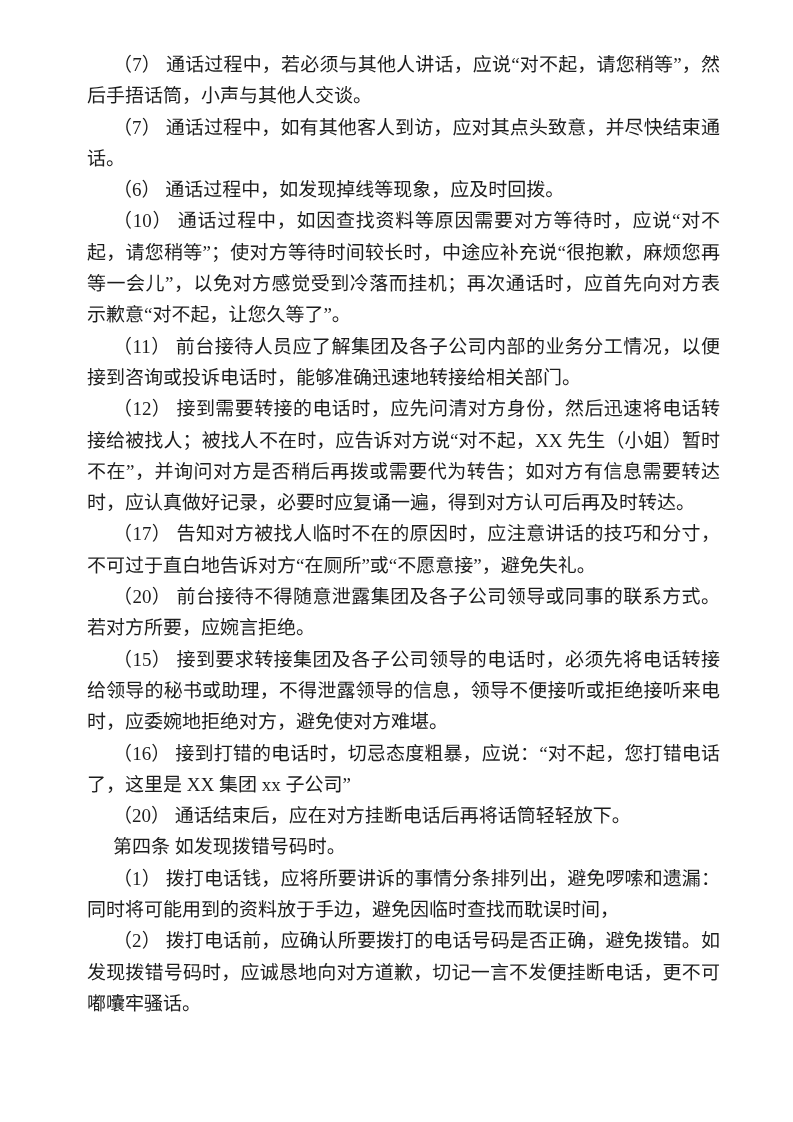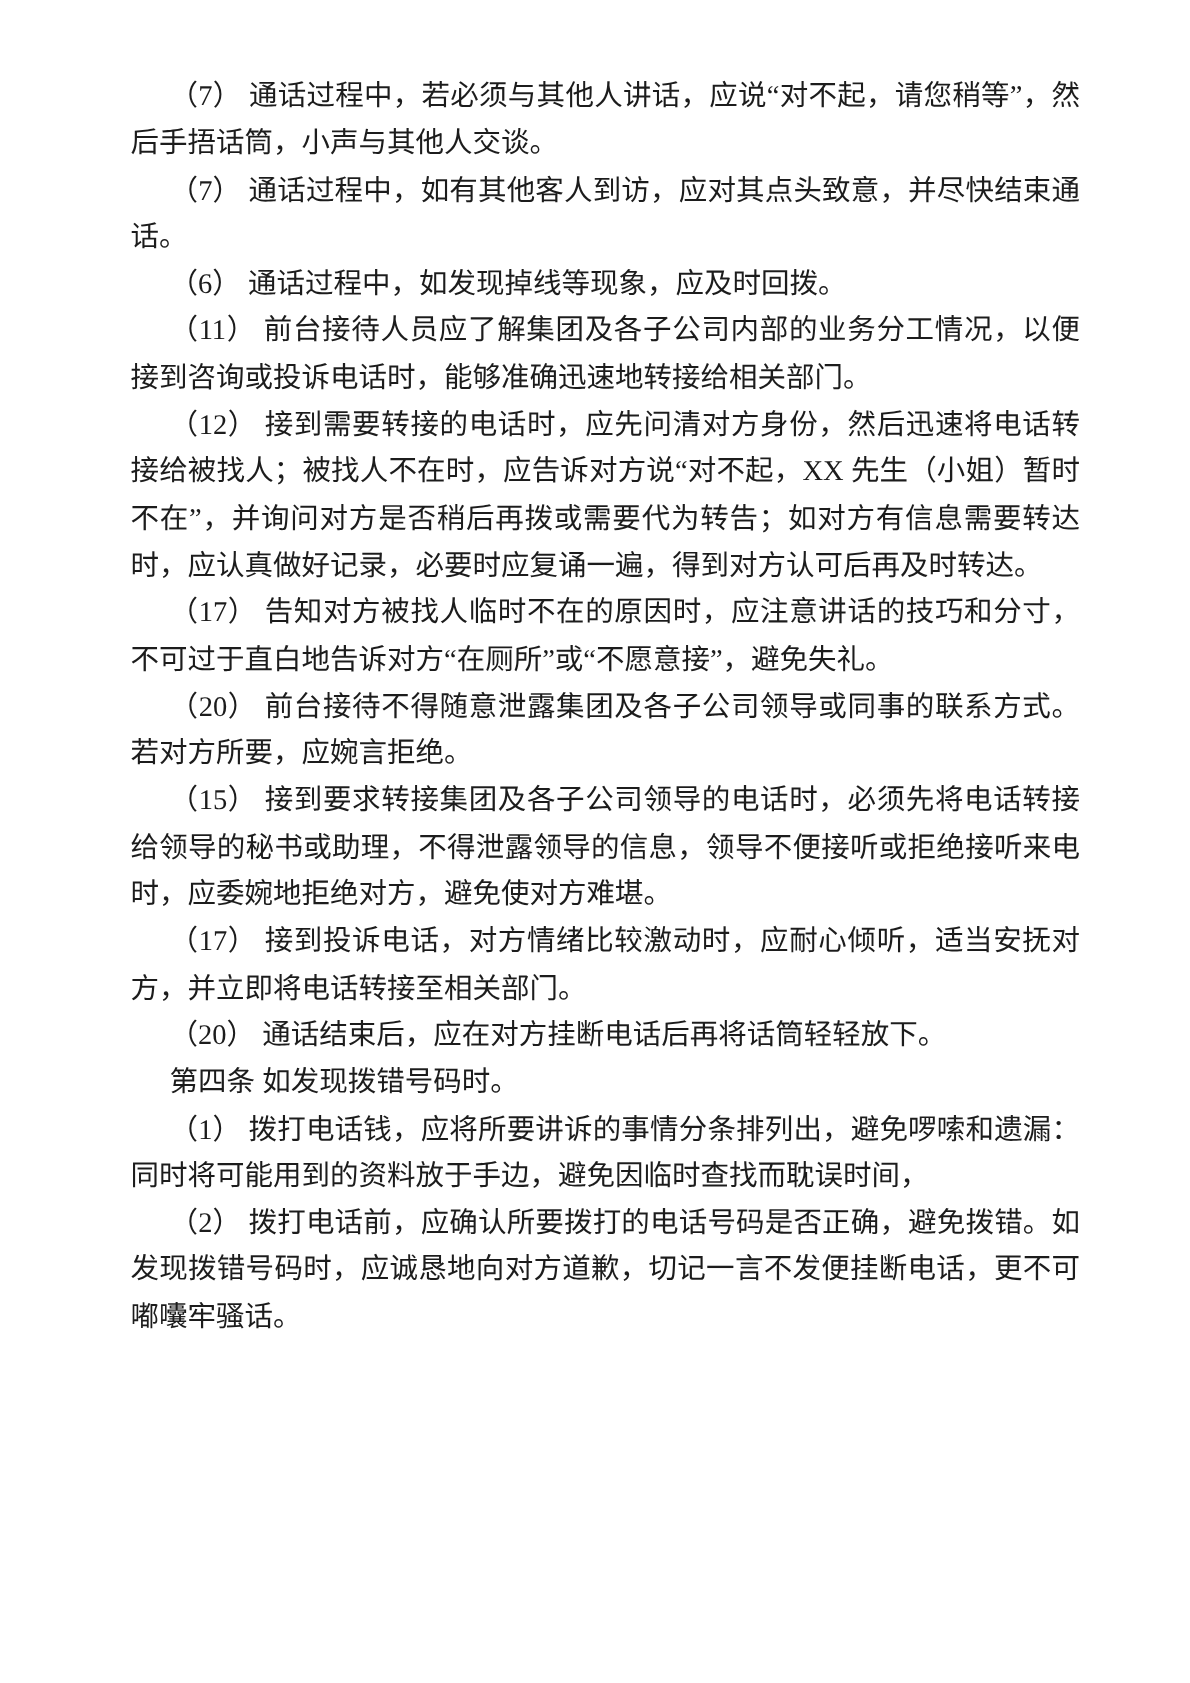--- a/index.html
+++ b/index.html
@@ -34,24 +34,25 @@
   }
 </style>
 </head>
 <body>
 
 <div class="page">
   <div class="content">
     <p class="para">（7） 通话过程中，若必须与其他人讲话，应说“对不起，请您稍等”，然后手捂话筒，小声与其他人交谈。</p>
     <p class="para">（7） 通话过程中，如有其他客人到访，应对其点头致意，并尽快结束通话。</p>
     <p class="para">（6） 通话过程中，如发现掉线等现象，应及时回拨。</p>
+    <p class="para">（10） 通话过程中，如因查找资料等原因需要对方等待时，应说“对不起，请您稍等”；使对方等待时间较长时，中途应补充说“很抱歉，麻烦您再等一会儿”，以免对方感觉受到冷落而挂机；再次通话时，应首先向对方表示歉意“对不起，让您久等了”。</p>
     <p class="para">（11） 前台接待人员应了解集团及各子公司内部的业务分工情况，以便接到咨询或投诉电话时，能够准确迅速地转接给相关部门。</p>
     <p class="para">（12） 接到需要转接的电话时，应先问清对方身份，然后迅速将电话转接给被找人；被找人不在时，应告诉对方说“对不起，XX 先生（小姐）暂时不在”，并询问对方是否稍后再拨或需要代为转告；如对方有信息需要转达时，应认真做好记录，必要时应复诵一遍，得到对方认可后再及时转达。</p>
     <p class="para">（17） 告知对方被找人临时不在的原因时，应注意讲话的技巧和分寸，不可过于直白地告诉对方“在厕所”或“不愿意接”，避免失礼。</p>
     <p class="para">（20） 前台接待不得随意泄露集团及各子公司领导或同事的联系方式。若对方所要，应婉言拒绝。</p>
     <p class="para">（15） 接到要求转接集团及各子公司领导的电话时，必须先将电话转接给领导的秘书或助理，不得泄露领导的信息，领导不便接听或拒绝接听来电时，应委婉地拒绝对方，避免使对方难堪。</p>
-    <p class="para">（17） 接到投诉电话，对方情绪比较激动时，应耐心倾听，适当安抚对方，并立即将电话转接至相关部门。</p>
+    <p class="para">（16） 接到打错的电话时，切忌态度粗暴，应说：“对不起，您打错电话了，这里是 XX 集团 xx 子公司”</p>
     <p class="para">（20） 通话结束后，应在对方挂断电话后再将话筒轻轻放下。</p>
     <p class="para">第四条 如发现拨错号码时。</p>
     <p class="para">（1） 拨打电话钱，应将所要讲诉的事情分条排列出，避免啰嗦和遗漏：同时将可能用到的资料放于手边，避免因临时查找而耽误时间，</p>
     <p class="para">（2） 拨打电话前，应确认所要拨打的电话号码是否正确，避免拨错。如发现拨错号码时，应诚恳地向对方道歉，切记一言不发便挂断电话，更不可嘟囔牢骚话。</p>
   </div>
 </div>
 
 </body></html>

